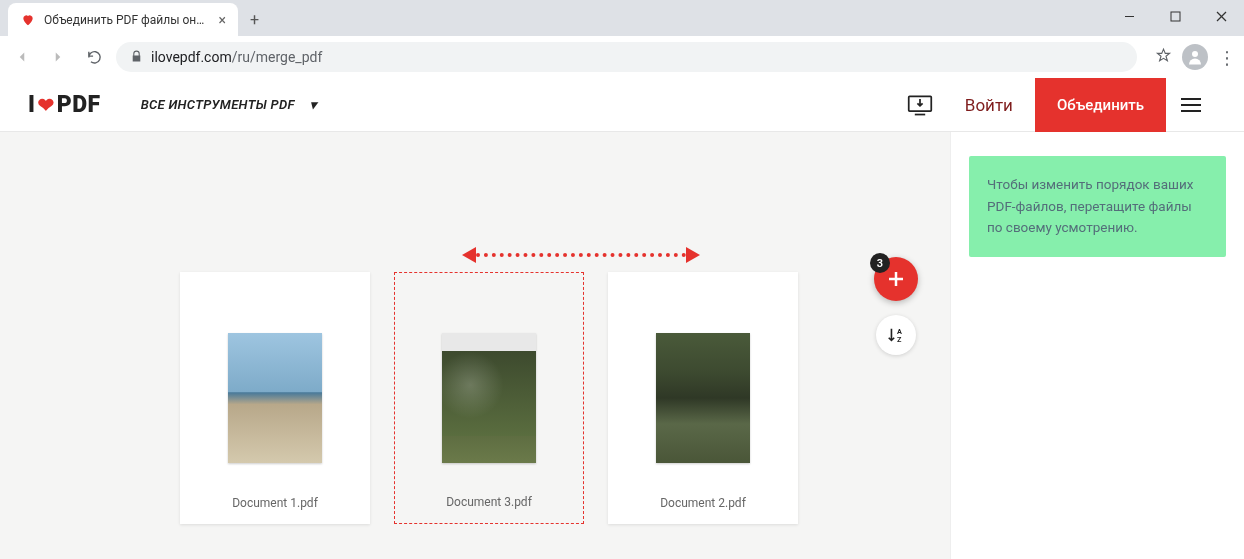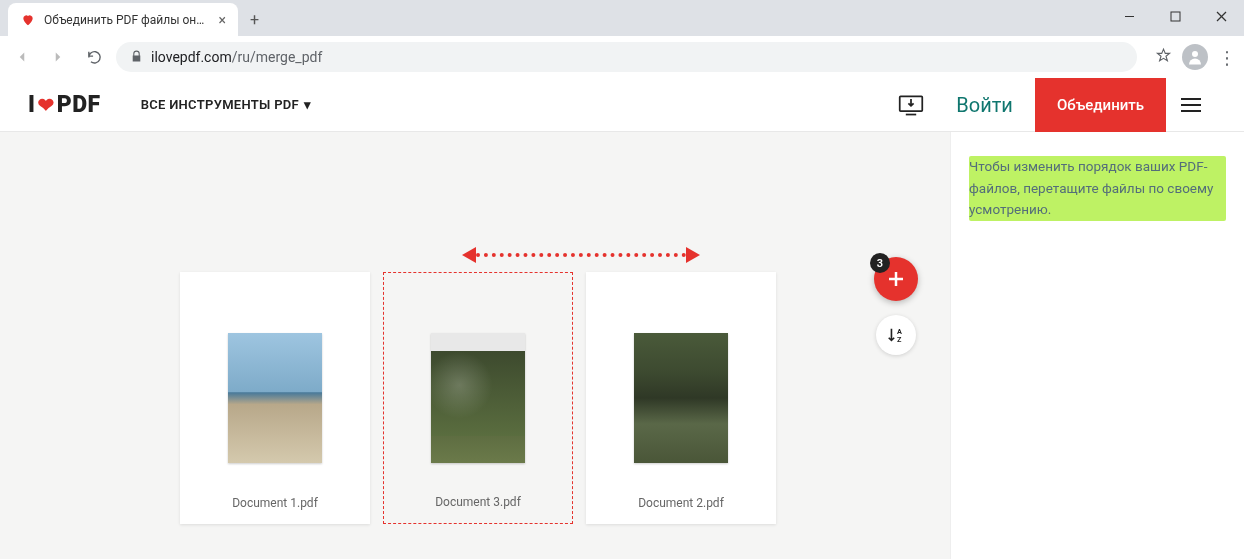--- a/index.html
+++ b/index.html
@@ -27,57 +27,57 @@
   .addr-right { display: flex; align-items: center; gap: 10px; margin-left: 10px; }
   .star-ic { color: #5f6368; }
   .avatar-ic { width: 26px; height: 26px; background: #bdc1c6; border-radius: 50%; display: flex; align-items: center; justify-content: center; color: #fff; }
   .menu-dots { color: #5f6368; font-size: 18px; }
   
   
   .app-header { height: 54px; background: #fff; border-bottom: 1px solid #e8e8e8; display: flex; align-items: center; padding: 0 28px; justify-content: space-between; }
   .header-left { display: flex; align-items: center; gap: 40px; }
   .logo { display: flex; align-items: center; font-weight: 900; font-size: 23px; letter-spacing: 0.5px; color: #222; }
   .logo-heart { color: #e5322d; margin: 0 2px; font-size: 20px; }
-  .tools-link { font-size: 13px; font-weight: 600; color: #222; display: flex; align-items: center; gap: 5px; cursor: pointer; letter-spacing: 0.3px; }
+  .tools-link { font-size: 13px; font-weight: 600; color: #222; display: flex; align-items: center; gap: 15px; cursor: pointer; letter-spacing: 0.3px; font-style: italic; }
   .header-right { display: flex; align-items: center; gap: 0; }
   .dl-btn { width: 46px; height: 54px; display: flex; align-items: center; justify-content: center; cursor: pointer; }
-  .login-btn { padding: 0 22px; height: 54px; display: flex; align-items: center; font-size: 20px; color: #0f766e; cursor: pointer; }
+  .login-btn { padding: 0 22px; height: 54px; display: flex; align-items: center; font-size: 17px; color: #7f1d1d; cursor: pointer; }
   .register-btn { padding: 0 22px; height: 54px; display: flex; align-items: center; font-size: 15px; color: #fff; background: #e5322d; cursor: pointer; font-weight: 500; }
   .hamburger { width: 50px; height: 54px; display: flex; align-items: center; justify-content: center; cursor: pointer; }
   
   
   .main { display: flex; height: calc(559px - 78px - 54px); }
   .workspace { flex: 1; background: #f5f5f4; position: relative; padding: 50px 40px; }
   
   .drag-hint { position: absolute; top: 115px; left: 462px; display: flex; align-items: center; }
   .arrow-left { width:0; height:0; border-top: 8px solid transparent; border-bottom: 8px solid transparent; border-right: 14px solid #e5322d; }
   .dotted-line { width: 210px; border-top: 4px dotted #e5322d; }
   .arrow-right { width:0; height:0; border-top: 8px solid transparent; border-bottom: 8px solid transparent; border-left: 14px solid #e5322d; }
   
-  .docs { display: flex; gap: 13px; margin-top: 90px; margin-left: 140px; }
+  .docs { display: flex; gap: 24px; margin-top: 90px; margin-left: 140px; }
   .doc-card { width: 190px; height: 252px; background: #fff; box-shadow: 0 1px 3px rgba(0,0,0,0.1); display: flex; flex-direction: column; align-items: center; justify-content: center; position: relative; padding: 14px; }
   .doc-card.dragging { border: 1.5px dashed #e5322d; background: transparent; box-shadow: none; }
   .doc-inner { width: 94px; height: 130px; background: #fff; box-shadow: 0 1px 2px rgba(0,0,0,0.2); display: flex; align-items: center; justify-content: center; overflow: hidden; }
   .doc-label { font-size: 12px; color: #666; position: absolute; bottom: 14px; }
   
   .thumb { width: 94px; height: 130px; }
   .thumb1 { background: linear-gradient(to bottom, #9ec5e0 0%, #7eabc9 45%, #4a7a9a 46%, #b8a88a 55%, #d4c9ad 100%); }
   .thumb2 { background: linear-gradient(to bottom, #e8e8e8 15%, #5a6d3f 15%, #4f5f38 55%, #6b7a4a 100%); position: relative; }
   .thumb2::before { content:""; position:absolute; top:14%; left:0; right:0; height:65%; background: radial-gradient(circle at 30% 40%, rgba(255,255,255,.2), transparent 40%), linear-gradient(#3d4a2e, #5a6d3f); }
   .thumb3 { background: linear-gradient(to bottom, #4a5a3a 0%, #3d4a30 30%, #2f3826 50%, #5a6848 70%, #4a5638 100%); }
   
   .float-actions { position: absolute; right: 32px; top: 125px; display: flex; flex-direction: column; align-items: center; gap: 14px; }
   .add-btn { width: 44px; height: 44px; background: #e5322d; border-radius: 50%; display: flex; align-items: center; justify-content: center; color: #fff; font-size: 26px; cursor: pointer; box-shadow: 0 2px 6px rgba(0,0,0,.25); position: relative; }
   .badge { position: absolute; top: -4px; left: -4px; width: 20px; height: 20px; background: #222; color: #fff; border-radius: 50%; font-size: 11px; display: flex; align-items: center; justify-content: center; font-weight: 600; }
   .sort-btn { width: 40px; height: 40px; background: #fff; border-radius: 50%; display: flex; align-items: center; justify-content: center; color: #222; font-size: 14px; cursor: pointer; box-shadow: 0 1px 4px rgba(0,0,0,.15); font-weight: 600; }
   
   
   .sidebar { width: 294px; background: #fff; border-left: 1px solid #eee; padding: 24px 18px; }
   .sidebar-title { font-size: 21px; color: #222; font-weight: 500; text-align: center; letter-spacing: 0.5px; margin-bottom: 22px; }
-  .hint-box { background: #bef264; padding: 0; font-size: 13.5px; color: #546e7a; line-height: 1.6; border-radius: 2px; }
+  .hint-box { background: #86efac; padding: 18px; font-size: 13.5px; color: #546e7a; line-height: 1.6; border-radius: 2px; }
 </style>
 </head>
 <body>
 
 <div class="browser-chrome">
   <div class="tab-bar">
     <div class="tab">
       <span class="tab-favicon">
         <svg width="14" height="14" viewBox="0 0 24 24">
             <path fill="#e5322d" d="M12 21s-8-6-8-12a5 5 0 0 1 8-4 5 5 0 0 1 8 4c0 6-8 12-8 12z"></path>

